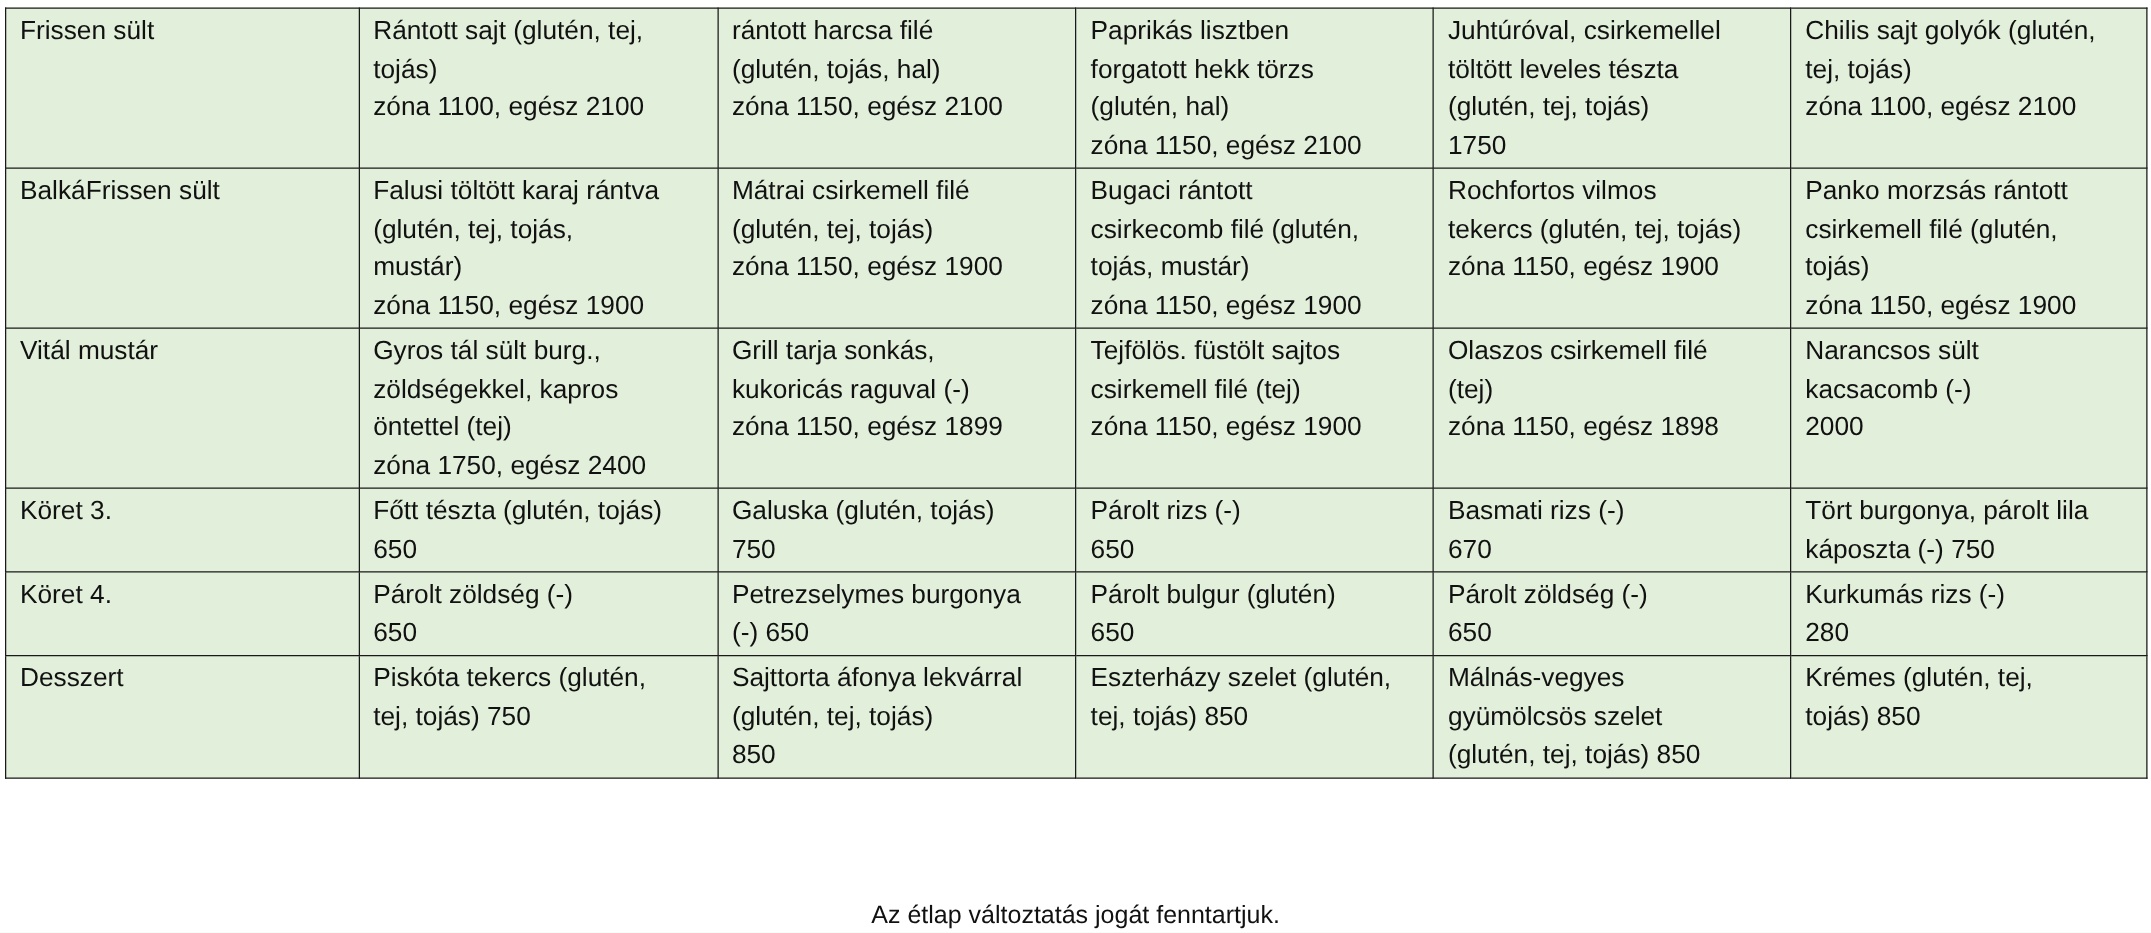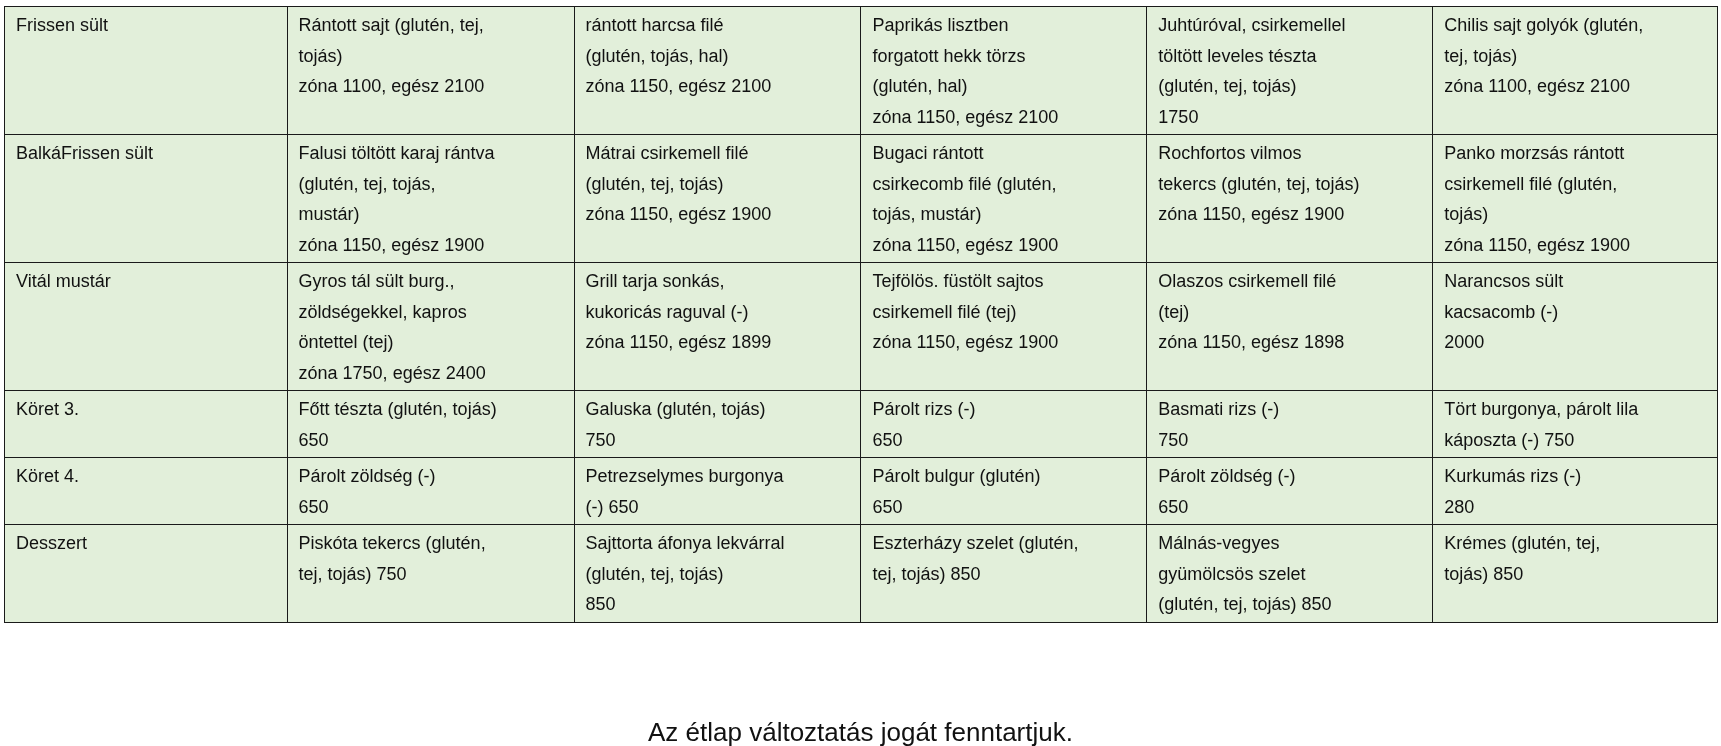--- a/index.html
+++ b/index.html
@@ -21,38 +21,38 @@
       top: 6px;
       width: 1714px;
       border-collapse: collapse;
       table-layout: fixed;
       background: #e2efda;
     }
     .menu-table td {
       border: 1.5px solid #1a1a1a;
       vertical-align: top;
       padding: 3px 10px 2px 11px;
-      font-size: 18px;
+      font-size: 21px;
       line-height: 30.5px;
       white-space: pre-line;
       margin-top: 25px;
     }
     .col-cat { width: 256px; }
     .col-1 { width: 260px; }
     .col-2 { width: 260px; }
     .col-3 { width: 259px; }
     .col-4 { width: 259px; }
     .col-5 { width: 258px; }
     .footer-note {
       position: absolute;
       left: 0;
       top: 718px;
       width: 1721px;
       text-align: center;
-      font-size: 26px;
+      font-size: 20px;
       line-height: 28px;
     }
   </style>
 </head>
 <body>
 
 <table class="menu-table">
   <colgroup>
     <col class="col-cat">
       <col class="col-1">
@@ -124,21 +124,21 @@
     </tr>
     <tr style="height:56px">
       <td>Köret 3.</td>
       <td>Főtt tészta (glutén, tojás)
 650</td>
       <td>Galuska (glutén, tojás)
 750</td>
       <td>Párolt rizs (-)
 650</td>
       <td>Basmati rizs (-)
-750</td>
+670</td>
       <td>Tört burgonya, párolt lila
 káposzta (-) 750</td>
     </tr>
     <tr style="height:56px">
       <td>Köret 4.</td>
       <td>Párolt zöldség (-)
 650</td>
       <td>Petrezselymes burgonya
 (-) 650</td>
       <td>Párolt bulgur (glutén)

